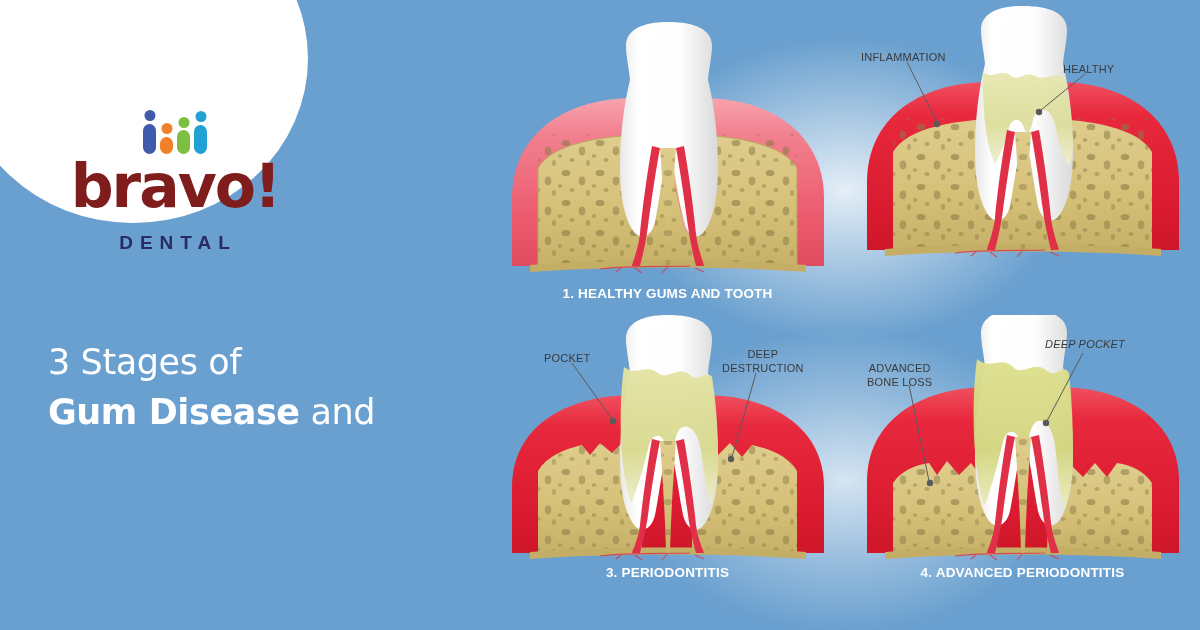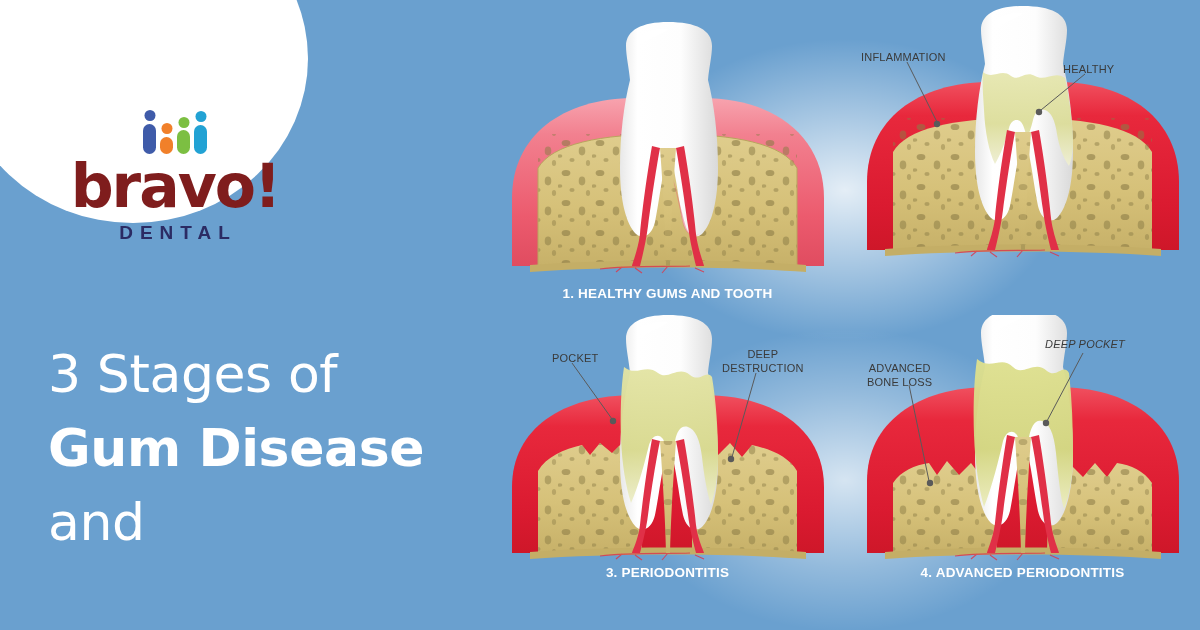--- a/index.html
+++ b/index.html
@@ -90,32 +90,32 @@
     letter-spacing: -2px;
     line-height: 0.95;
     margin-top: 2px;
   }
   .logo-sub {
     font-family: "Liberation Sans", sans-serif;
     font-size: 19px;
     font-weight: bold;
     color: #2B2B63;
     letter-spacing: 7px;
-    margin-top: 7px;
+    margin-top: 17px;
     padding-left: 6px;
   }
 
   .headline {
     position: absolute;
     left: 48px;
     top: 338px;
     width: 430px;
     color: #FFFFFF;
     font-family: "DejaVu Sans", sans-serif;
-    font-size: 52px;
+    font-size: 35px;
     line-height: 1.42;
     font-weight: normal;
     letter-spacing: -0.4px;
   }
   .headline .b { font-weight: bold; }
 
   
   .diagrams {
     position: absolute;
     left: 490px;
@@ -404,21 +404,21 @@
         <path d="M 170 126 C 172 154 175 196 176 238 L 180 238 C 181 196 184 154 186 126 Z" fill="url(#g3bone)"></path>
         <path d="M 170 126 C 172 154 175 196 176 238 L 180 238 C 181 196 184 154 186 126 Z" fill="url(#speck3)" opacity="0.7"></path>
 
         <g>
           <line x1="82" y1="48" x2="122" y2="104" stroke="#5A5A5A" stroke-width="1"></line>
           <circle cx="123" cy="106" r="3.2" fill="#5A5A5A"></circle>
           <line x1="266" y1="58" x2="242" y2="142" stroke="#5A5A5A" stroke-width="1"></line>
           <circle cx="241" cy="144" r="3.2" fill="#5A5A5A"></circle>
         </g>
       </svg>
-      <div class="annot center" style="left:54px; top:36px;padding-left:8px;">POCKET</div>
+      <div class="annot center" style="left:46px; top:36px;padding-left:8px;">POCKET</div>
       <div class="annot center" style="left:232px; top:32px; white-space:pre-line;">DEEP
 DESTRUCTION</div>
       <div class="caption">3. PERIODONTITIS</div>
     </div>
 
     <div class="cell c4">
       <svg class="tooth-svg" width="355" height="260" viewBox="0 0 355 260">
         <defs>
           <linearGradient id="g4gum" x1="0" y1="0" x2="0" y2="1">
             <stop offset="0%" stop-color="#F0505F"></stop>

